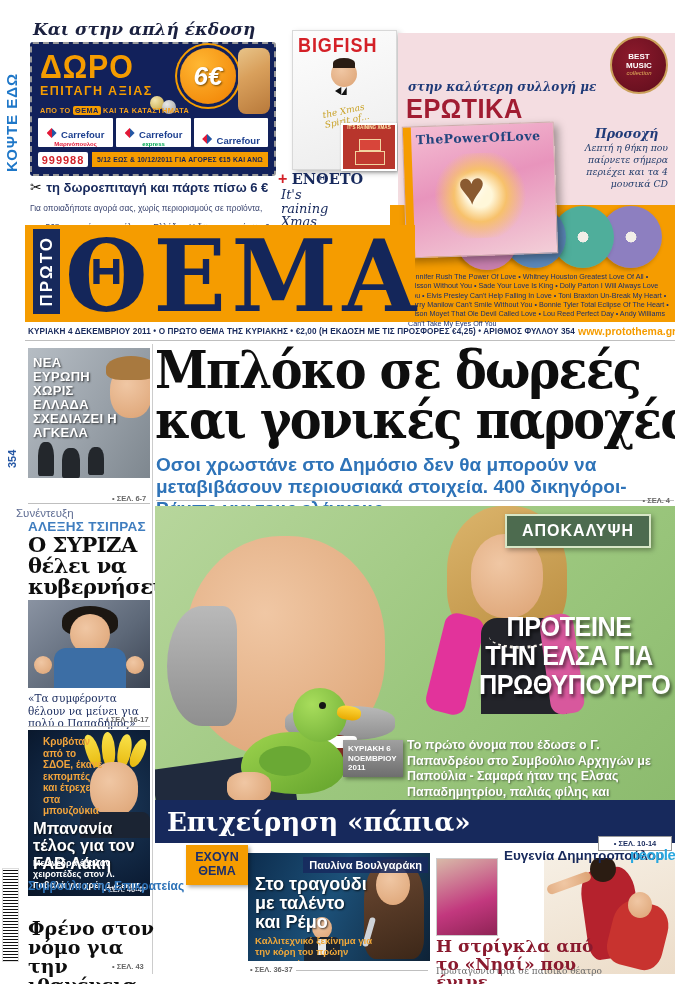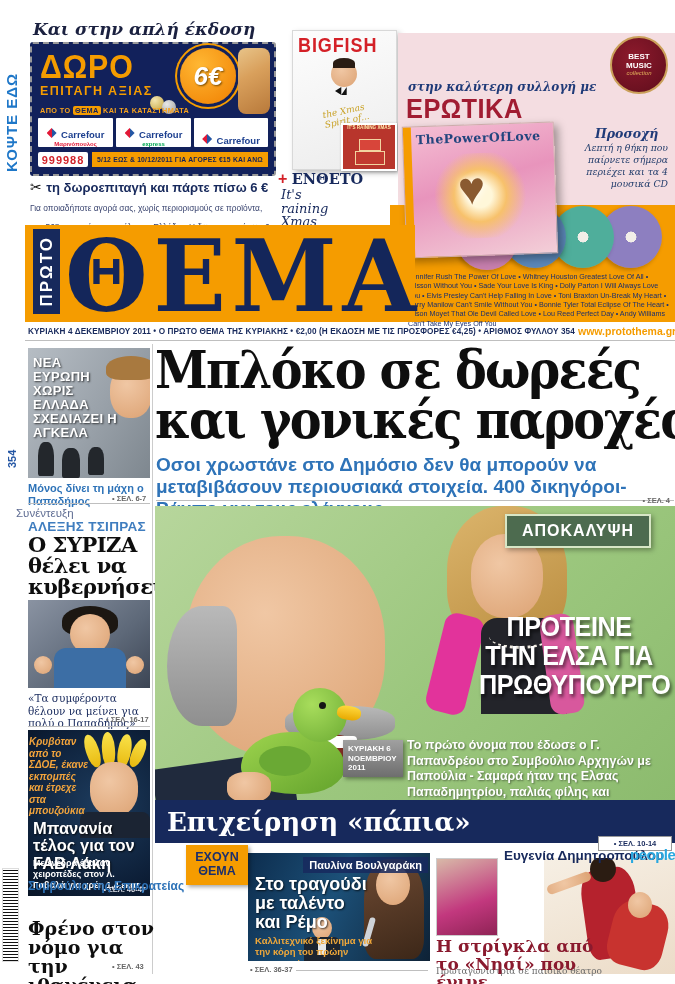--- a/index.html
+++ b/index.html
@@ -250,21 +250,20 @@
   <div class="abs lc-photo-merkel" style="left:28px;top:348px;width:122px;height:130px;">
     <div class="abs" style="right:-8px;top:6px;width:56px;height:70px;">
       <div class="flesh abs" style="left:8px;top:12px;width:42px;height:52px;border-radius:45%;"></div>
       <div class="abs" style="left:4px;top:2px;width:50px;height:24px;background:#a8793f;border-radius:50% 50% 30% 30%;"></div>
     </div>
     <div class="abs silh" style="left:10px;bottom:2px;width:16px;height:34px;"></div>
     <div class="abs silh" style="left:34px;bottom:0px;width:18px;height:30px;"></div>
     <div class="abs silh" style="left:60px;bottom:3px;width:16px;height:28px;"></div>
     <div class="abs merkel-overlay" style="left:5px;top:8px;width:88px;">ΝΕΑ ΕΥΡΩΠΗ ΧΩΡΙΣ ΕΛΛΑΔΑ ΣΧΕΔΙΑΖΕΙ Η ΑΓΚΕΛΑ</div>
   </div>
-  <div class="abs cap-blue" style="left:28px;top:482px;width:122px;">Μόνος δίνει τη μάχη ο Παπαδήμος</div>
   <div class="abs ref" style="left:112px;top:494px;">• ΣΕΛ. 6-7</div>
   <div class="abs rule" style="left:28px;top:503px;width:122px;"></div>
 
   <div class="abs kicker-gray" style="left:16px;top:507px;">Συνέντευξη</div>
   <div class="abs kicker-blue" style="left:28px;top:519px;">ΑΛΕΞΗΣ ΤΣΙΠΡΑΣ</div>
   <div class="abs lc-head" style="left:28px;top:534px;width:122px;">Ο ΣΥΡΙΖΑ θέλει να κυβερνήσει</div>
   <div class="abs lc-photo-tsipras" style="left:28px;top:600px;width:122px;height:88px;">
     <div class="abs" style="left:34px;top:6px;width:56px;height:30px;background:#1c1712;border-radius:50% 50% 35% 35%;"></div>
     <div class="flesh abs" style="left:42px;top:14px;width:40px;height:40px;"></div>
     <div class="abs" style="left:26px;top:48px;width:72px;height:40px;background:#3c6ea5;border-radius:12px 12px 0 0;"></div>
@@ -275,21 +274,21 @@
   <div class="abs ref" style="left:106px;top:715px;">• ΣΕΛ. 16-17</div>
   <div class="abs rule" style="left:28px;top:726px;width:122px;"></div>
 
   <div class="abs lc-photo-lakis" style="left:28px;top:730px;width:122px;height:166px;">
     <div class="abs banana" style="left:58px;top:4px;width:13px;height:34px;transform:rotate(-18deg);"></div>
     <div class="abs banana" style="left:74px;top:2px;width:13px;height:36px;transform:rotate(-4deg);"></div>
     <div class="abs banana" style="left:90px;top:4px;width:13px;height:34px;transform:rotate(10deg);"></div>
     <div class="abs banana" style="left:104px;top:8px;width:12px;height:30px;transform:rotate(24deg);"></div>
     <div class="flesh abs" style="left:62px;top:32px;width:48px;height:54px;border-radius:45%;"></div>
     <div class="abs" style="left:52px;top:82px;width:70px;height:26px;background:#1b2433;border-radius:8px 8px 0 0;"></div>
-    <div class="abs lakis-overlay" style="left:1px;top:6px;width:60px;font-style:italic;">Κρυβόταν από το ΣΔΟΕ, έκανε εκπομπές και έτρεχε στα μπουζούκια</div>
+    <div class="abs lakis-overlay" style="left:15px;top:6px;width:60px;">Κρυβόταν από το ΣΔΟΕ, έκανε εκπομπές και έτρεχε στα μπουζούκια</div>
     <div class="abs lakis-head" style="left:5px;top:90px;width:114px;">Μπανανία τέλος για τον FAB Λάκη</div>
     <div class="abs lakis-sub" style="left:5px;top:128px;width:112px;">Με ενέδρα έβαλαν χειροπέδες στον Λ. Γαβαλά για χρέη 1,4 εκατ.</div>
     <div class="abs ref" style="right:4px;bottom:2px;color:#d9dce5;">• ΣΕΛ. 46-47</div>
   </div>
 
   <div class="abs cap-blue" style="left:28px;top:880px;font-size:12px;">Συμβούλιο της Επικρατείας</div>
   <div class="abs council-head" style="left:28px;top:919px;width:126px;">Φρένο στον νόμο για την ιθαγένεια</div>
   <div class="abs ref" style="left:112px;top:962px;">• ΣΕΛ. 43</div>
 
   <div class="abs mainphoto" style="left:155px;top:506px;width:520px;height:294px;">

